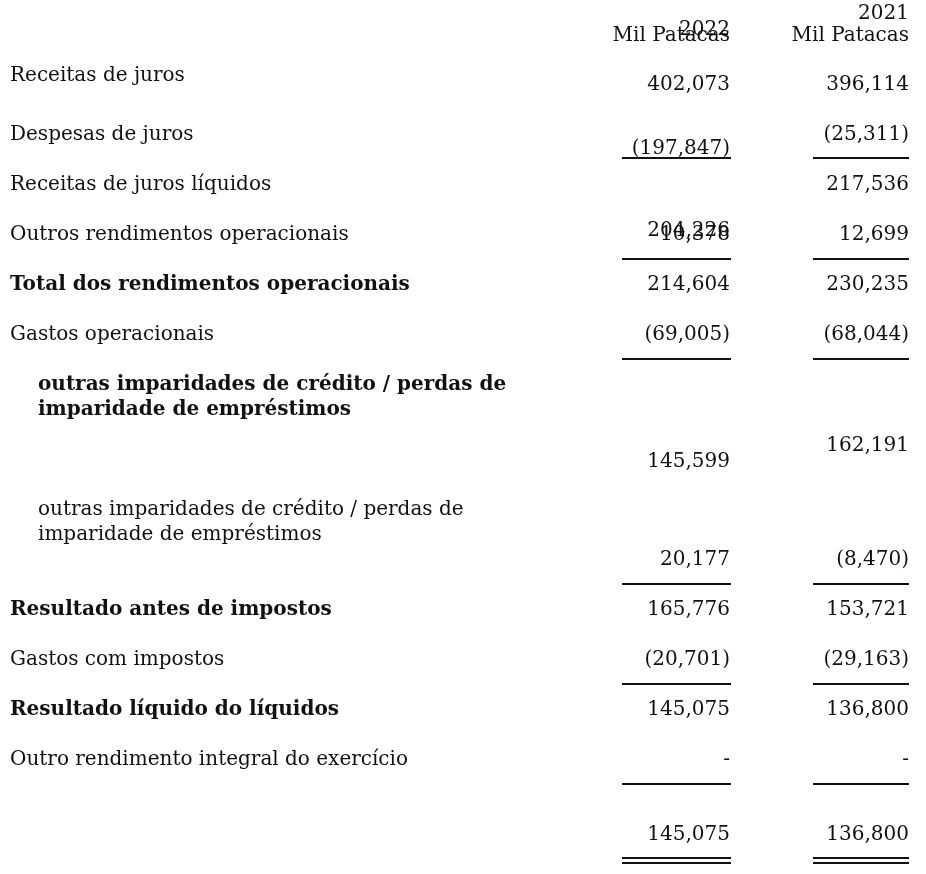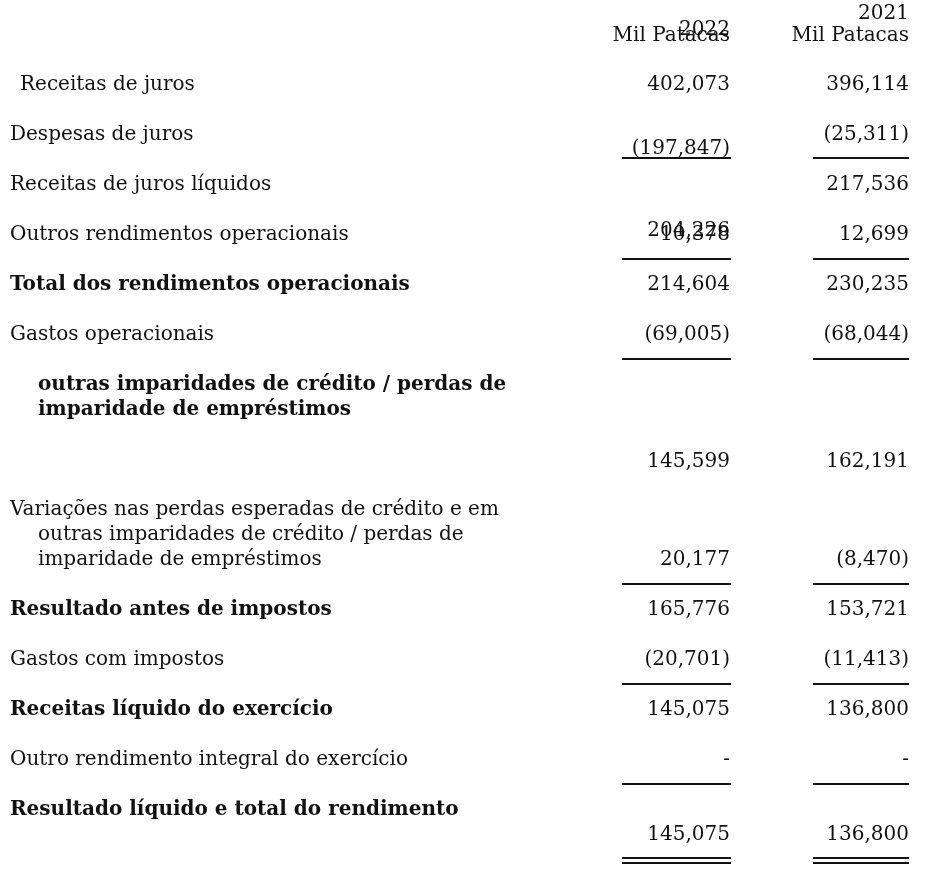--- a/index.html
+++ b/index.html
@@ -23,21 +23,21 @@
     .dbl-wrap::after { top: 5px; }
   </style>
 </head>
 <body>
 
 <div class="abs num1" style="top:16px;margin-left:32px;">2022</div>
 <div class="abs num1" style="top:22px;">Mil Patacas</div>
 <div class="abs num2" style="top:0px;">2021</div>
 <div class="abs num2" style="top:22px;">Mil Patacas</div>
 
-<div class="abs label" style="top:71px;margin-left:10px;">Receitas de juros</div>
+<div class="abs label" style="top:62px;">Receitas de juros</div>
 <div class="abs num1" style="top:71px;">402,073</div>
 <div class="abs num2" style="top:71px;">396,114</div>
 
 <div class="abs label" style="top:121px;">Despesas de juros</div>
 <div class="abs num1" style="top:135px;">(197,847)</div>
 <div class="abs num2" style="top:121px;">(25,311)</div>
 <div class="rule1" style="top:157px;"></div>
 <div class="rule2" style="top:157px;"></div>
 
 <div class="abs label" style="top:171px;">Receitas de juros líquidos</div>
@@ -58,51 +58,49 @@
 <div class="abs num1" style="top:321px;">(69,005)</div>
 <div class="abs num2" style="top:321px;margin-left:28px;">(68,044)</div>
 <div class="rule1" style="top:358px;"></div>
 <div class="rule2" style="top:358px;"></div>
 
 <div class="abs label bold" style="top:371px;">
   <div class="indent">outras imparidades de crédito / perdas de</div>
   <div class="indent">imparidade de empréstimos</div>
 </div>
 <div class="abs num1" style="top:448px;">145,599</div>
-<div class="abs num2" style="top:448px;">162,191</div>
+<div class="abs num2" style="top:432px;">162,191</div>
 
 <div class="abs label" style="top:496px;">
-  <div>Variações nas perdas esperadas de crédito e em</div>
   <div class="indent">outras imparidades de crédito / perdas de</div>
   <div class="indent">imparidade de empréstimos</div>
 </div>
 <div class="abs num1" style="top:546px;">20,177</div>
 <div class="abs num2" style="top:546px;">(8,470)</div>
 <div class="rule1" style="top:583px;"></div>
 <div class="rule2" style="top:583px;"></div>
 
 <div class="abs label bold" style="top:596px;">Resultado antes de impostos</div>
 <div class="abs num1" style="top:596px;">165,776</div>
 <div class="abs num2" style="top:596px;">153,721</div>
 
 <div class="abs label" style="top:646px;">Gastos com impostos</div>
 <div class="abs num1" style="top:646px;">(20,701)</div>
-<div class="abs num2" style="top:646px;">(11,413)</div>
+<div class="abs num2" style="top:646px;">(29,163)</div>
 <div class="rule1" style="top:683px;"></div>
 <div class="rule2" style="top:683px;"></div>
 
-<div class="abs label bold" style="top:696px;">Receitas líquido do exercício</div>
+<div class="abs label bold" style="top:696px;">Resultado líquido do líquidos</div>
 <div class="abs num1" style="top:696px;">145,075</div>
 <div class="abs num2" style="top:696px;">136,800</div>
 
 <div class="abs label" style="top:746px;">Outro rendimento integral do exercício</div>
 <div class="abs num1" style="top:746px;">-</div>
 <div class="abs num2" style="top:746px;">-</div>
 <div class="rule1" style="top:783px;"></div>
 <div class="rule2" style="top:783px;"></div>
 
 <div class="abs label bold" style="top:796px;">
-  <div>Resultado líquido e total do rendimento</div>
 </div>
 <div class="abs num1" style="top:821px;">145,075</div>
 <div class="abs num2" style="top:821px;">136,800</div>
 <div class="dbl-wrap" style="top:857px; left:622px; width:109px;"></div>
 <div class="dbl-wrap" style="top:857px; left:813px; width:96px;"></div>
 
 </body></html>

